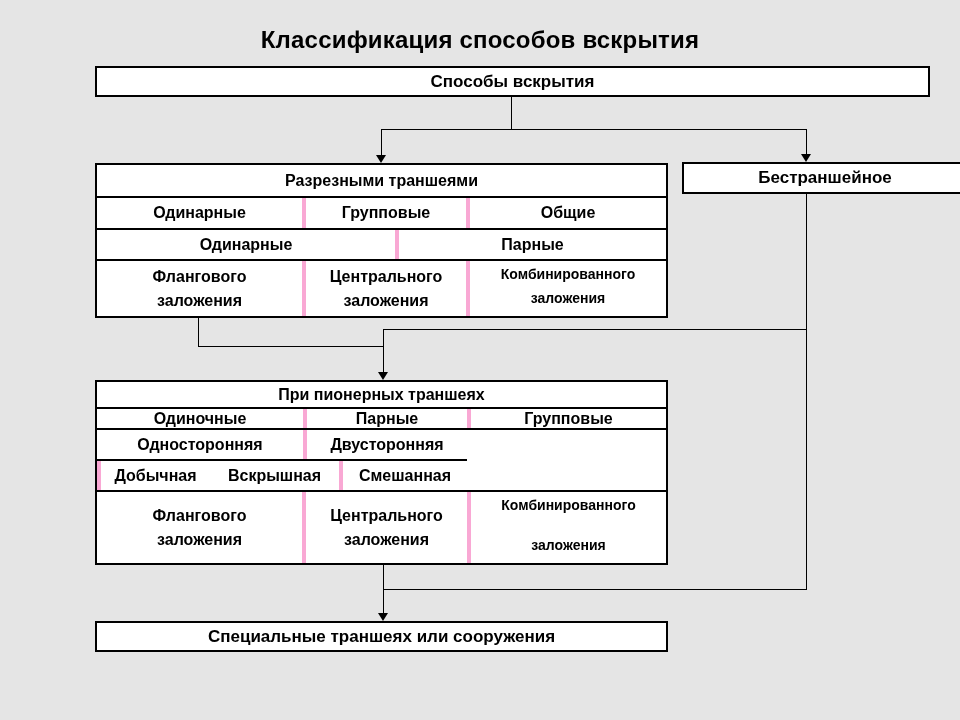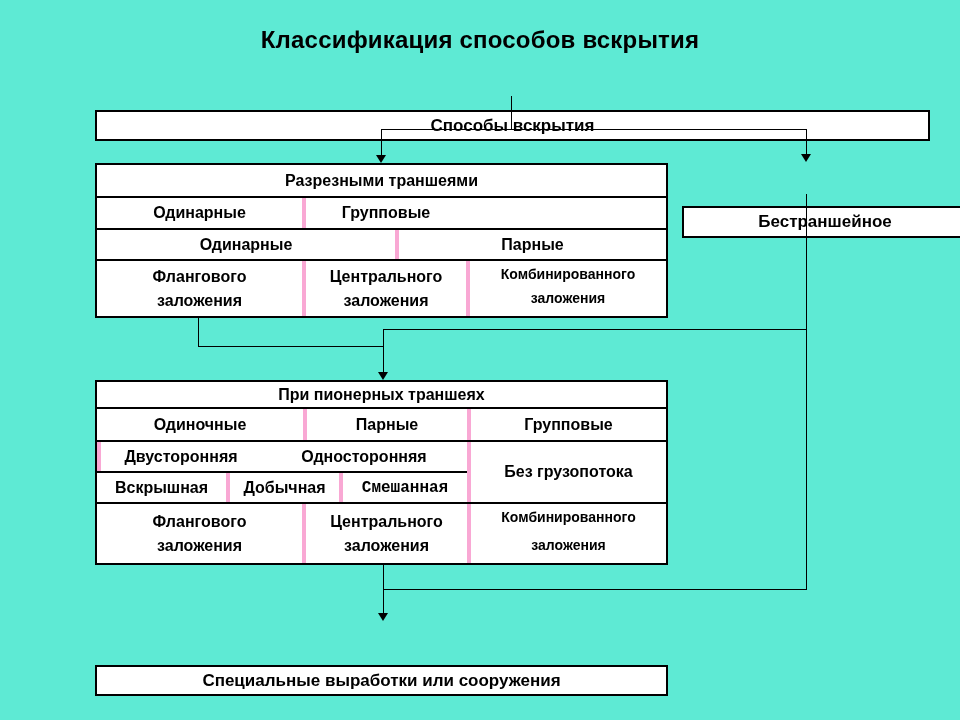--- a/index.html
+++ b/index.html
@@ -4,31 +4,31 @@
 <style>
   * { margin:0; padding:0; box-sizing:border-box; }
   html,body { width:960px; height:720px; background:#ffffff; }
   body {
     font-family:"Liberation Sans", sans-serif;
     font-weight:bold;
     color:#000;
     position:relative;
     overflow:hidden;
   }
-  #canvas { position:absolute; left:0; top:0; width:960px; height:720px; background:#5eead4; }
+  #canvas { position:absolute; left:0; top:0; width:960px; height:720px; background:#e5e5e5; }
 
   .title {
     position:absolute; left:0; top:26px; width:960px;
     text-align:center; font-size:24px; letter-spacing:0.2px;
   }
 
   .box {
     position:absolute; border:2px solid #000; background:#fff;
     display:flex; align-items:center; justify-content:center;
-    text-align:center; font-size:17px;margin-top:44px;
+    text-align:center; font-size:17px;
   }
 
   .tbl {
     position:absolute; border:2px solid #000; background:#fff;
     display:flex; flex-direction:column; font-size:16px;
   }
   .row { display:flex; }
   .bt  { border-top:2px solid #000; }
   .cell {
     display:flex; align-items:center; justify-content:center;
@@ -66,20 +66,21 @@
     <span>Бестраншейное</span>
   </div>
 
   <div class="tbl" style="left:95px; top:163px; width:573px; height:155px;">
     <div class="row" style="height:31px;">
       <div class="cell" style="flex:1;">Разрезными траншеями</div>
     </div>
     <div class="row bt" style="height:32px;">
       <div class="cell" style="width:205px;">Одинарные</div>
       <div class="cell bl" style="width:164px;">Групповые</div>
+      <div class="cell bl" style="flex:1;">Общие</div>
     </div>
     <div class="row bt" style="height:31px;">
       <div class="cell" style="width:298px;">Одинарные</div>
       <div class="cell bl" style="flex:1;">Парные</div>
     </div>
     <div class="row bt" style="flex:1;">
       <div class="cell two-line" style="width:205px;">
         <span>Флангового</span>
         <span>заложения</span>
       </div>
@@ -91,57 +92,56 @@
         <span>Комбинированного</span>
         <span>заложения</span>
       </div>
     </div>
   </div>
 
   <div class="tbl" style="left:95px; top:380px; width:573px; height:185px;">
     <div class="row" style="height:25px;">
       <div class="cell" style="flex:1;">При пионерных траншеях</div>
     </div>
-    <div class="row bt" style="height:33px;">
+    <div class="row bt" style="height:21px;">
       <div class="cell" style="width:206px;">Одиночные</div>
       <div class="cell bl" style="width:164px;">Парные</div>
       <div class="cell bl" style="flex:1;">Групповые</div>
     </div>
     <div class="row bt" style="height:62px;">
       <div class="col" style="width:370px;">
         <div class="row" style="height:29px;">
+          <div class="cell" style="width:206px;">Односторонняя</div>
           <div class="cell bl" style="flex:1;">Двусторонняя</div>
-          <div class="cell" style="width:206px;">Односторонняя</div>
         </div>
         <div class="row bt" style="flex:1;">
+          <div class="cell bl" style="width:113px;">Добычная</div>
           <div class="cell" style="width:129px;">Вскрышная</div>
-          <div class="cell bl" style="width:113px;">Добычная</div>
-          <div class="cell bl" style="flex:1;font-family:Liberation Mono, monospace;">Смешанная</div>
+          <div class="cell bl" style="flex:1;">Смешанная</div>
         </div>
       </div>
-      <div class="cell bl" style="flex:1;">Без грузопотока</div>
     </div>
     <div class="row bt" style="flex:1;">
       <div class="cell two-line" style="width:205px;">
         <span>Флангового</span>
         <span>заложения</span>
       </div>
       <div class="cell bl two-line" style="width:165px;">
         <span>Центрального</span>
         <span>заложения</span>
       </div>
       <div class="cell bl combined" style="flex:1;">
         <span>Комбинированного</span>
         <span>заложения</span>
       </div>
     </div>
   </div>
 
   <div class="box" style="left:95px; top:621px; width:573px; height:31px;">
-    <span>Специальные выработки или сооружения</span>
+    <span>Специальные траншеях или сооружения</span>
   </div>
 
   <div class="line" style="left:511px; top:96px;  width:1px; height:34px;"></div>
   <div class="line" style="left:381px; top:129px; width:426px; height:1px;"></div>
   <div class="line" style="left:381px; top:129px; width:1px; height:26px;"></div>
   <div class="line" style="left:806px; top:129px; width:1px; height:26px;"></div>
 
   <div class="line" style="left:198px; top:318px; width:1px; height:29px;"></div>
   <div class="line" style="left:198px; top:346px; width:186px; height:1px;"></div>
 

